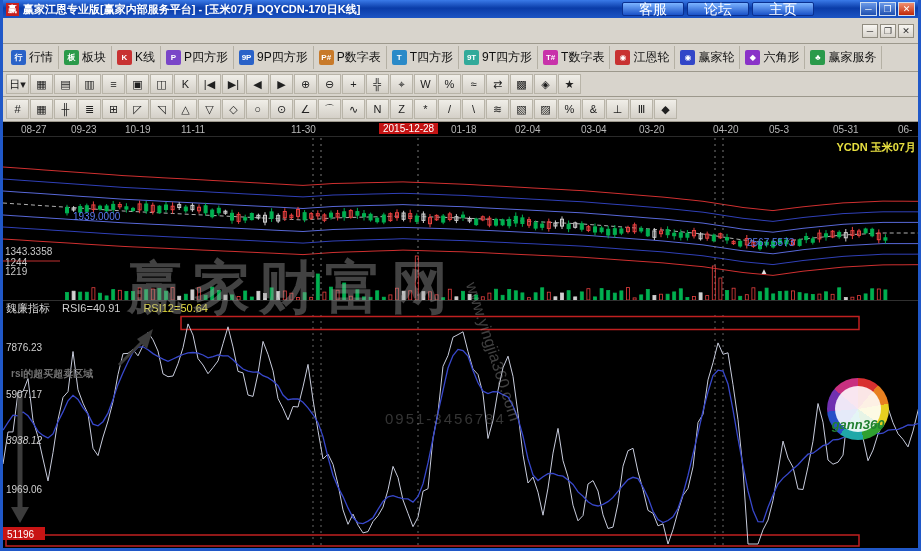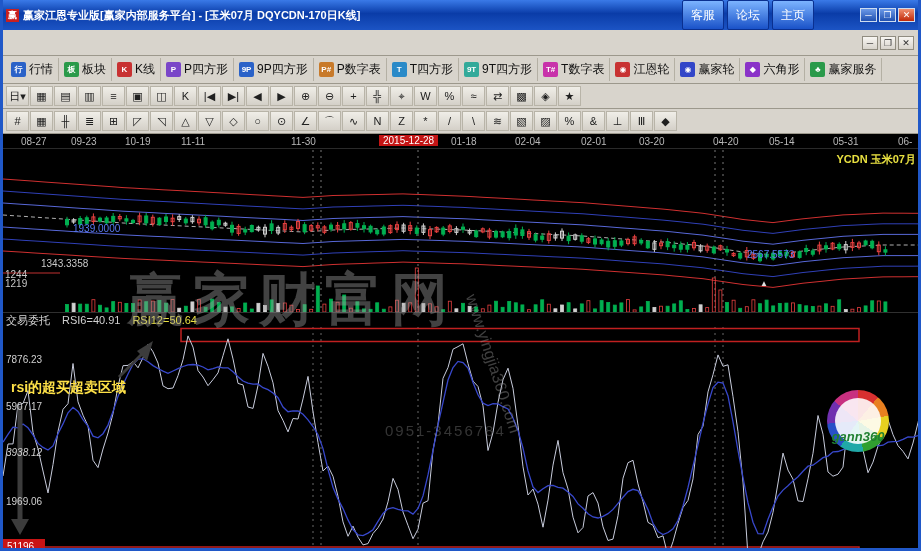--- a/index.html
+++ b/index.html
@@ -2,21 +2,21 @@
 <html><head>
 <meta charset="utf-8">
 <style>
 *{margin:0;padding:0;box-sizing:border-box;font-family:"Liberation Sans","DejaVu Sans",sans-serif}
 html,body{width:921px;height:551px;overflow:hidden;background:#000}
 .window{width:921px;height:551px;display:flex;flex-direction:column;border-left:3px solid #2058c8;border-right:3px solid #2058c8;border-bottom:3px solid #2058c8;background:#000}
 .titlebar{flex:0 0 18px;background:linear-gradient(180deg,#3a7ae8,#0a3ca8 45%,#1c54c4);display:flex;align-items:center;gap:4px;padding:0 3px}
 .app-icon{width:13px;height:13px;background:#c82020;color:#fff;font-size:9px;line-height:13px;text-align:center;font-weight:bold;flex:0 0 13px}
 .title-text{color:#fff;font-size:11px;font-weight:bold;flex:1;white-space:nowrap;overflow:hidden}
 .quick-btns{display:flex;gap:3px;margin-right:42px}
-.qb{height:30px;padding:0 8px;font-size:12px;line-height:12px;color:#fff;background:linear-gradient(#7cb4ff,#1a52c8);border:1px solid #0a3090;border-radius:2px;cursor:pointer;white-space:nowrap}
+.qb{height:14px;padding:0 16px;font-size:14px;line-height:12px;color:#fff;background:linear-gradient(#7cb4ff,#1a52c8);border:1px solid #0a3090;border-radius:2px;cursor:pointer;white-space:nowrap}
 .win-controls{display:flex;gap:2px}
 .wc{width:17px;height:14px;font-size:9px;line-height:12px;text-align:center;color:#fff;background:linear-gradient(#6c9ae8,#2050b0);border:1px solid #cddcf0;cursor:pointer}
 .wc.close{background:linear-gradient(#f09070,#c02808)}
 .menubar{flex:0 0 26px;background:#d8d4cc;border-bottom:1px solid #9c988c;display:flex;align-items:center;padding:0 4px}
 #menu-items{display:flex}
 .menu-item{font-size:12px;padding:3px 8px;cursor:pointer;color:#101010;white-space:nowrap}
 .menu-controls{margin-left:auto;display:flex;gap:2px}
 .mc{width:16px;height:14px;font-size:9px;line-height:12px;text-align:center;background:linear-gradient(#f8f6f2,#d8d4cc);border:1px solid #908c80;color:#303030;cursor:pointer}
 .toolbar-main{flex:0 0 28px;background:#d8d4cc;border-bottom:1px solid #9c988c;display:flex;align-items:center;padding:0 3px}
 .tmi{display:flex;align-items:center;gap:3px;padding:3px 5px;font-size:12px;color:#101010;cursor:pointer;border-right:1px solid #b4b0a4;white-space:nowrap}
@@ -31,21 +31,21 @@
 .upper-pane{position:absolute;top:16px;left:0;width:921px;height:162px}
 .upper-pane svg,.lower-pane svg{position:absolute;top:0;left:0;display:block}
 .khead{position:absolute;top:2px;left:4px;display:flex;gap:9px;font-size:11px;white-space:nowrap;z-index:3}
 .symbol-label{position:absolute;top:2px;right:8px;font-size:11px;font-weight:bold;color:#e8e040;z-index:3}
 .pm{position:absolute;font-size:10px;color:#5878f0;z-index:3}
 .uax{position:absolute;left:2px;font-size:10px;color:#c8c8c8;z-index:3}
 .rsi-header{position:absolute;top:178px;left:0;width:921px;height:15px;display:flex;gap:12px;align-items:center;padding-left:3px;font-size:11px;border-top:1px solid #303030;z-index:3}
 .rsi-header .rname{color:#d8d8d8}
 .lower-pane{position:absolute;top:193px;left:0;width:921px;height:232px}
 .lax{position:absolute;left:3px;font-size:10px;color:#d0d0d0;z-index:3}
-.annotation{position:absolute;left:8px;top:52px;font-size:14px;font-weight:bold;color:#fde047;z-index:6}
+.annotation{position:absolute;left:8px;top:52px;font-size:10px;font-weight:bold;color:#737373;z-index:6}
 .bottom-val{position:absolute;left:4px;top:214px;font-size:10px;color:#fff;z-index:4}
 .wm-brand{position:absolute;left:124px;top:128px;font-size:57px;font-weight:bold;letter-spacing:9px;color:rgba(158,158,158,0.42);z-index:5;pointer-events:none;white-space:nowrap}
 .wm-site{position:absolute;left:476px;top:158px;font-size:16px;color:rgba(160,160,160,0.4);transform:rotate(72deg);transform-origin:0 0;z-index:5;pointer-events:none;white-space:nowrap}
 .wm-phone{position:absolute;left:382px;top:288px;font-size:15px;letter-spacing:2px;color:rgba(150,150,150,0.35);z-index:5;pointer-events:none}
 .wm-logo{position:absolute;left:824px;top:256px;width:62px;height:62px;border-radius:50%;background:conic-gradient(#d83030 0 40deg,#e88020 40deg 80deg,#e8d020 80deg 125deg,#30a030 125deg 170deg,#20a8a8 170deg 215deg,#2850c8 215deg 265deg,#7030b0 265deg 310deg,#c83080 310deg 360deg);z-index:6;display:flex;align-items:center;justify-content:center;pointer-events:none}
 .logo-inner{width:46px;height:46px;border-radius:50%;background:rgba(255,255,255,0.88);display:flex;align-items:flex-end;justify-content:center}
 .logo-text{font-size:13px;font-style:italic;font-weight:bold;color:#208030}
 </style>
 </head>
 <body>
@@ -188,24 +188,24 @@
   <div class="chart">
     <div class="date-axis" id="date-axis">
         <span class="dtick" style="left: 18px;">08-27</span>
         <span class="dtick" style="left: 68px;">09-23</span>
         <span class="dtick" style="left: 122px;">10-19</span>
         <span class="dtick" style="left: 178px;">11-11</span>
         <span class="dtick" style="left: 288px;">11-30</span>
         <span class="dtick hl" style="left: 376px;">2015-12-28</span>
         <span class="dtick" style="left: 448px;">01-18</span>
         <span class="dtick" style="left: 512px;">02-04</span>
-        <span class="dtick" style="left: 578px;">02-01</span>
+        <span class="dtick" style="left: 578px;">03-04</span>
         <span class="dtick" style="left: 636px;">03-20</span>
         <span class="dtick" style="left: 710px;">04-20</span>
-        <span class="dtick" style="left: 766px;">05-14</span>
+        <span class="dtick" style="left: 766px;">05-3</span>
         <span class="dtick" style="left: 830px;">05-31</span>
         <span class="dtick" style="left: 895px;">06-</span>
       </div>
 
     <div class="upper-pane" id="upper-pane">
       <svg id="upper-svg" width="921" height="162">
           <polyline points="0,29.0 10,29.7 20,30.4 30,31.1 40,31.9 50,32.6 60,33.3 70,34.0 80,34.7 90,35.4 100,36.1 110,36.8 120,37.6 130,38.1 140,38.7 150,39.2 160,39.8 170,40.3 180,40.8 190,41.4 200,41.9 210,42.5 220,43.0 230,43.6 240,44.1 250,44.7 260,45.2 270,45.8 280,46.3 290,46.9 300,47.4 310,46.8 320,46.2 330,45.5 340,45.3 350,45.1 360,44.8 370,44.6 380,44.4 390,44.1 400,43.9 410,44.3 420,44.6 430,45.0 440,45.4 450,45.8 460,46.2 470,46.7 480,47.3 490,47.8 500,48.3 510,48.9 520,49.4 530,50.0 540,50.5 550,51.1 560,51.6 570,52.2 580,52.7 590,53.5 600,54.3 610,55.1 620,55.9 630,56.7 640,57.5 650,58.3 660,59.1 670,60.1 680,61.2 690,62.2 700,63.3 710,64.8 720,66.4 730,67.9 740,69.5 750,70.5 760,71.6 770,72.6 780,71.3 790,70.0 800,68.8 810,67.8 820,66.8 830,65.9 840,64.9 850,64.5 860,64.0 870,63.6 880,63.1 890,63.2 900,63.2 910,63.3 920,63.3 " fill="none" stroke="#d03030" stroke-width="1"></polyline>
           <polyline points="0,41.0 10,41.7 20,42.4 30,43.1 40,43.8 50,44.5 60,45.2 70,45.9 80,46.6 90,47.3 100,48.0 110,48.7 120,49.4 130,49.9 140,50.4 150,51.0 160,51.5 170,52.0 180,52.6 190,53.1 200,53.6 210,54.2 220,54.7 230,55.2 240,55.8 250,56.3 260,56.8 270,57.3 280,57.9 290,58.4 300,58.9 310,58.3 320,57.7 330,57.0 340,56.8 350,56.5 360,56.3 370,56.0 380,55.8 390,55.5 400,55.3 410,55.6 420,56.0 430,56.3 440,56.7 450,57.1 460,57.4 470,58.0 480,58.5 490,59.0 500,59.6 510,60.1 520,60.6 530,61.2 540,61.7 550,62.2 560,62.8 570,63.3 580,63.8 590,64.6 600,65.4 610,66.2 620,66.9 630,67.7 640,68.5 650,69.3 660,70.1 670,71.1 680,72.1 690,73.2 700,74.2 710,75.7 720,77.3 730,78.8 740,80.3 750,81.3 760,82.4 770,83.4 780,82.1 790,80.8 800,79.5 810,78.5 820,77.6 830,76.6 840,75.6 850,75.2 860,74.7 870,74.2 880,73.8 890,73.8 900,73.8 910,73.8 920,73.9 " fill="none" stroke="#3040b8" stroke-width="1"></polyline>
           <polyline points="0,53.0 10,53.7 20,54.4 30,55.0 40,55.7 50,56.4 60,57.1 70,57.8 80,58.5 90,59.1 100,59.8 110,60.5 120,61.2 130,61.7 140,62.2 150,62.7 160,63.3 170,63.8 180,64.3 190,64.8 200,65.3 210,65.8 220,66.3 230,66.9 240,67.4 250,67.9 260,68.4 270,68.9 280,69.4 290,70.0 300,70.5 310,69.8 320,69.2 330,68.5 340,68.2 350,68.0 360,67.7 370,67.4 380,67.2 390,66.9 400,66.6 410,67.0 420,67.3 430,67.7 440,68.0 450,68.4 460,68.7 470,69.2 480,69.8 490,70.3 500,70.8 510,71.3 520,71.8 530,72.3 540,72.8 550,73.4 560,73.9 570,74.4 580,74.9 590,75.7 600,76.4 610,77.2 620,78.0 630,78.7 640,79.5 650,80.3 660,81.0 670,82.0 680,83.1 690,84.1 700,85.1 710,86.6 720,88.1 730,89.6 740,91.2 750,92.2 760,93.2 770,94.2 780,92.9 790,91.6 800,90.3 810,89.3 820,88.3 830,87.3 840,86.3 850,85.8 860,85.3 870,84.9 880,84.4 890,84.4 900,84.4 910,84.4 920,84.4 " fill="none" stroke="#5868d8" stroke-width="1"></polyline>
           <polyline points="0,65.0 10,65.7 20,66.3 30,67.0 40,67.7 50,68.3 60,69.0 70,69.7 80,70.3 90,71.0 100,71.7 110,72.3 120,73.0 130,73.5 140,74.0 150,74.5 160,75.0 170,75.5 180,76.0 190,76.5 200,77.0 210,77.5 220,78.0 230,78.5 240,79.0 250,79.5 260,80.0 270,80.5 280,81.0 290,81.5 300,82.0 310,81.3 320,80.7 330,80.0 340,79.7 350,79.4 360,79.1 370,78.9 380,78.6 390,78.3 400,78.0 410,78.3 420,78.7 430,79.0 440,79.3 450,79.7 460,80.0 470,80.5 480,81.0 490,81.5 500,82.0 510,82.5 520,83.0 530,83.5 540,84.0 550,84.5 560,85.0 570,85.5 580,86.0 590,86.8 600,87.5 610,88.3 620,89.0 630,89.8 640,90.5 650,91.3 660,92.0 670,93.0 680,94.0 690,95.0 700,96.0 710,97.5 720,99.0 730,100.5 740,102.0 750,103.0 760,104.0 770,105.0 780,103.7 790,102.3 800,101.0 810,100.0 820,99.0 830,98.0 840,97.0 850,96.5 860,96.0 870,95.5 880,95.0 890,95.0 900,95.0 910,95.0 920,95.0 " fill="none" stroke="#b0b0b0" stroke-width="1" stroke-dasharray="4,3"></polyline>
@@ -591,28 +591,28 @@
           <rect x="874.3" y="151.0" width="3" height="11.0" fill="none" stroke="#e84040" stroke-width="0.8"></rect>
           <line x1="882.4000000000019" y1="96.2" x2="882.4000000000019" y2="105.7" stroke="#00b050" stroke-width="1"></line>
           <rect x="880.9" y="99.8" width="3" height="2.3" fill="#00b050" stroke="#00b050" stroke-width="1"></rect>
           <rect x="880.9" y="151.9" width="3" height="10.1" fill="#00b050" stroke="#00b050" stroke-width="0.8"></rect>
           <line x1="0" y1="123" x2="57" y2="123" stroke="#c03030" stroke-width="1"></line>
           <text x="757" y="136" fill="#e0e0e0" font-size="8">▲</text>
         </svg>
       <span class="symbol-label">YCDN 玉米07月</span>
     <span class="pm" style="left: 70px; top: 73px;">1939.0000</span>
         <span class="pm" style="left: 744px; top: 99px;">2567.5573</span>
-        <span class="uax" style="top: 108px; margin-left: 36px;">1343.3358</span>
+        <span class="uax" style="top: 108px;">1343.3358</span>
         <span class="uax" style="top: 119px;">1244</span>
         <span class="uax" style="top: 128px;">1219</span>
       </div>
 
     <div class="rsi-header">
-      <span class="rname">交易委托</span>
-      <span id="rsi-readings" style="display:flex;gap:12px">
+      <span class="rname">魏廉指标</span>
+      <span id="rsi-readings" style="display:flex;gap:23px">
           <span style="color: rgb(208, 208, 208);">RSI6=40.91</span>
           <span style="color: rgb(232, 224, 64);">RSI12=50.64</span>
         </span>
     </div>
 
     <div class="lower-pane" id="lower-pane">
       <svg id="lower-svg" width="921" height="232">
           <line x1="310" y1="0" x2="310" y2="232" stroke="#686868" stroke-dasharray="2,4" stroke-width="1"></line>
           <line x1="318" y1="0" x2="318" y2="232" stroke="#686868" stroke-dasharray="2,4" stroke-width="1"></line>
           <line x1="415" y1="0" x2="415" y2="232" stroke="#686868" stroke-dasharray="2,4" stroke-width="1"></line>

